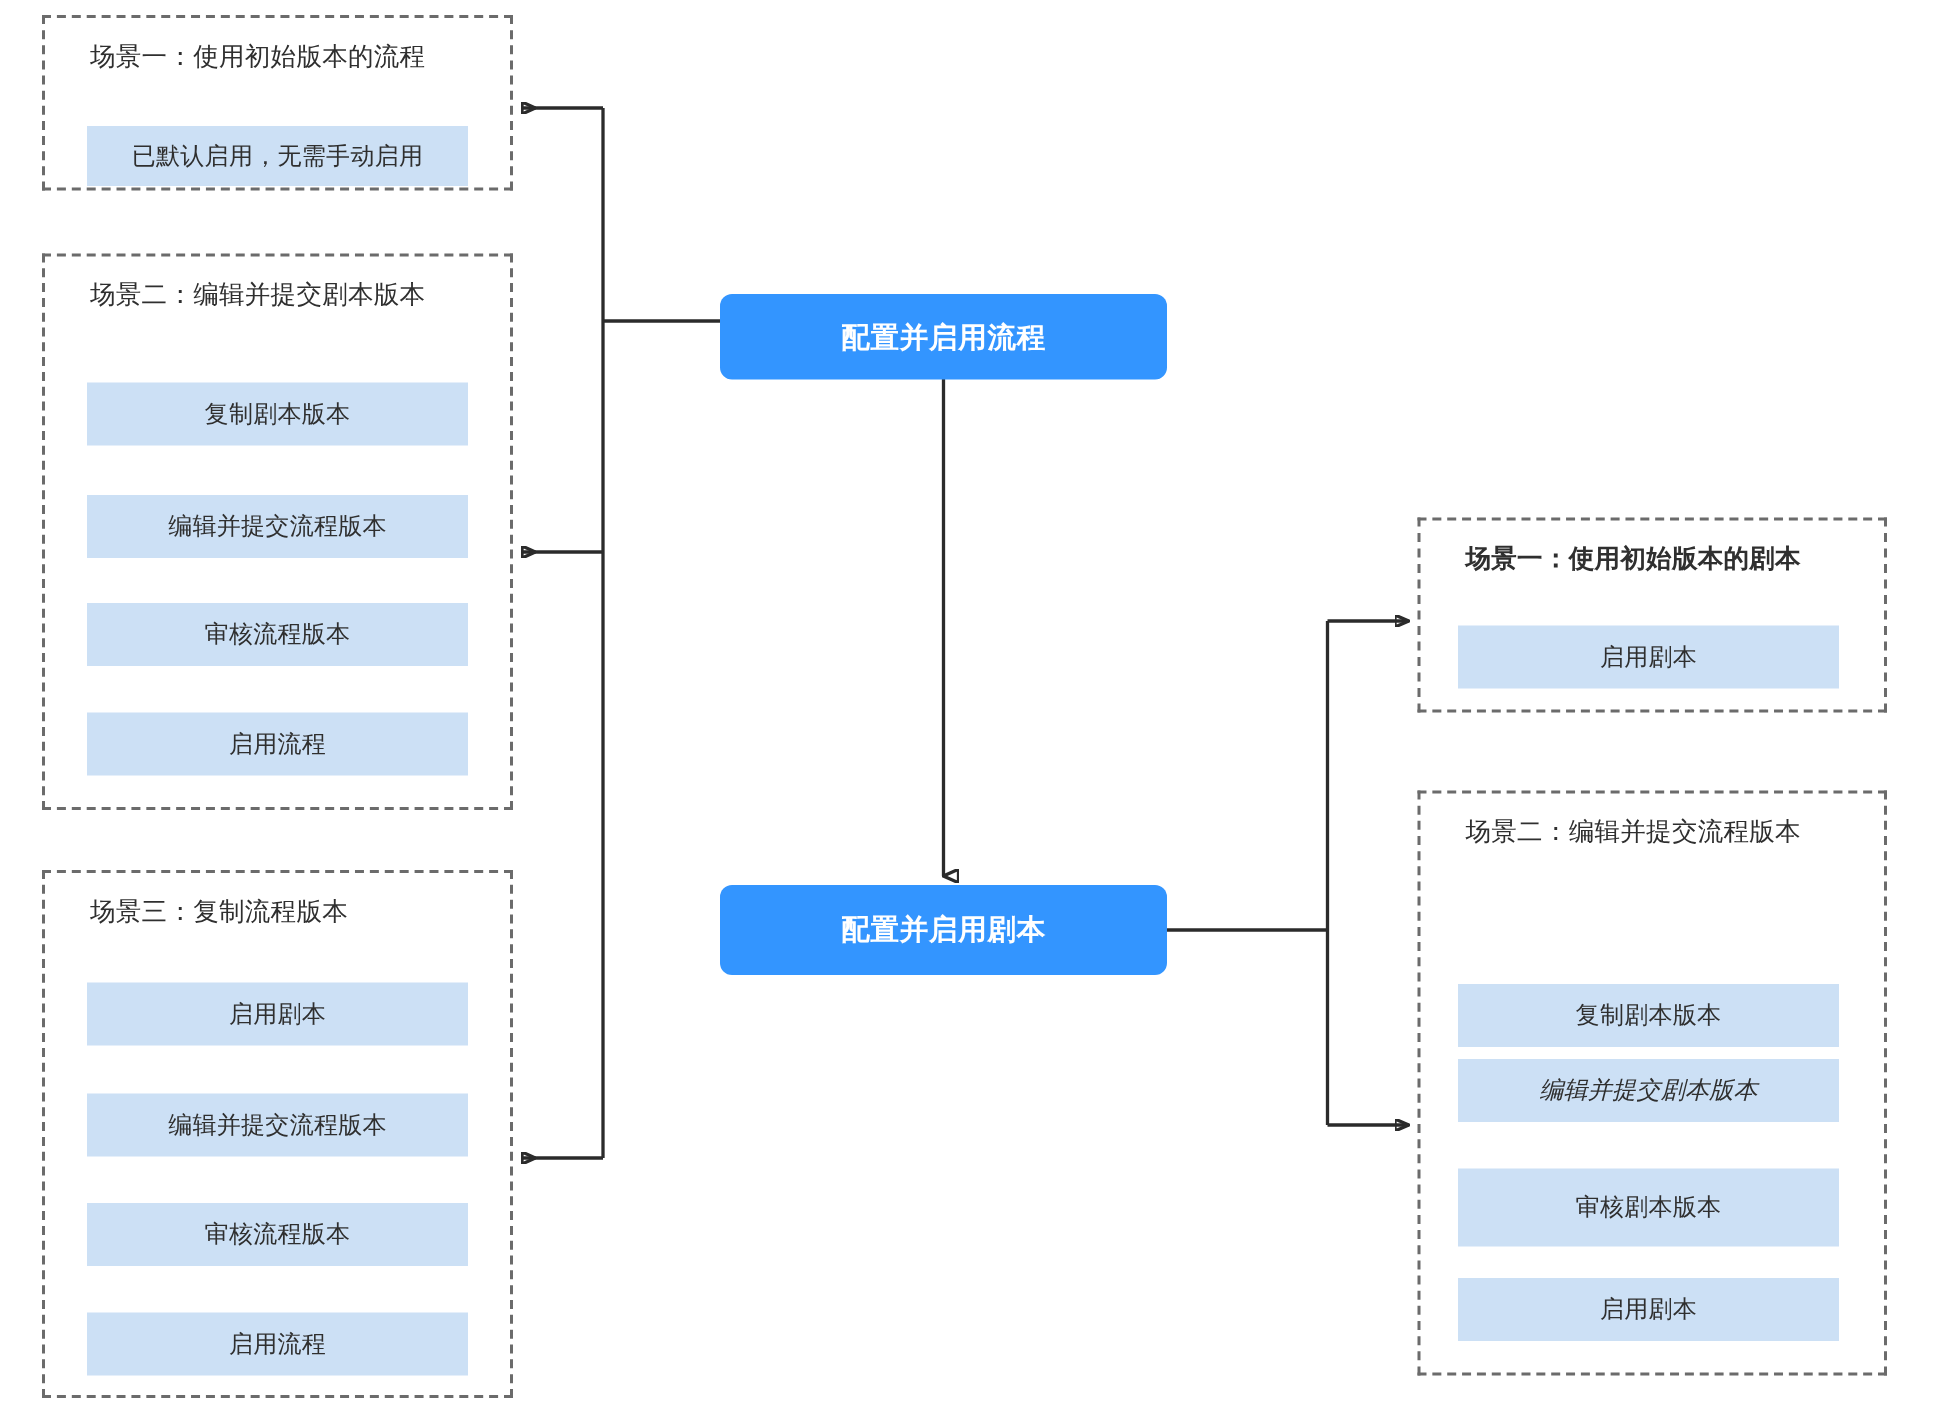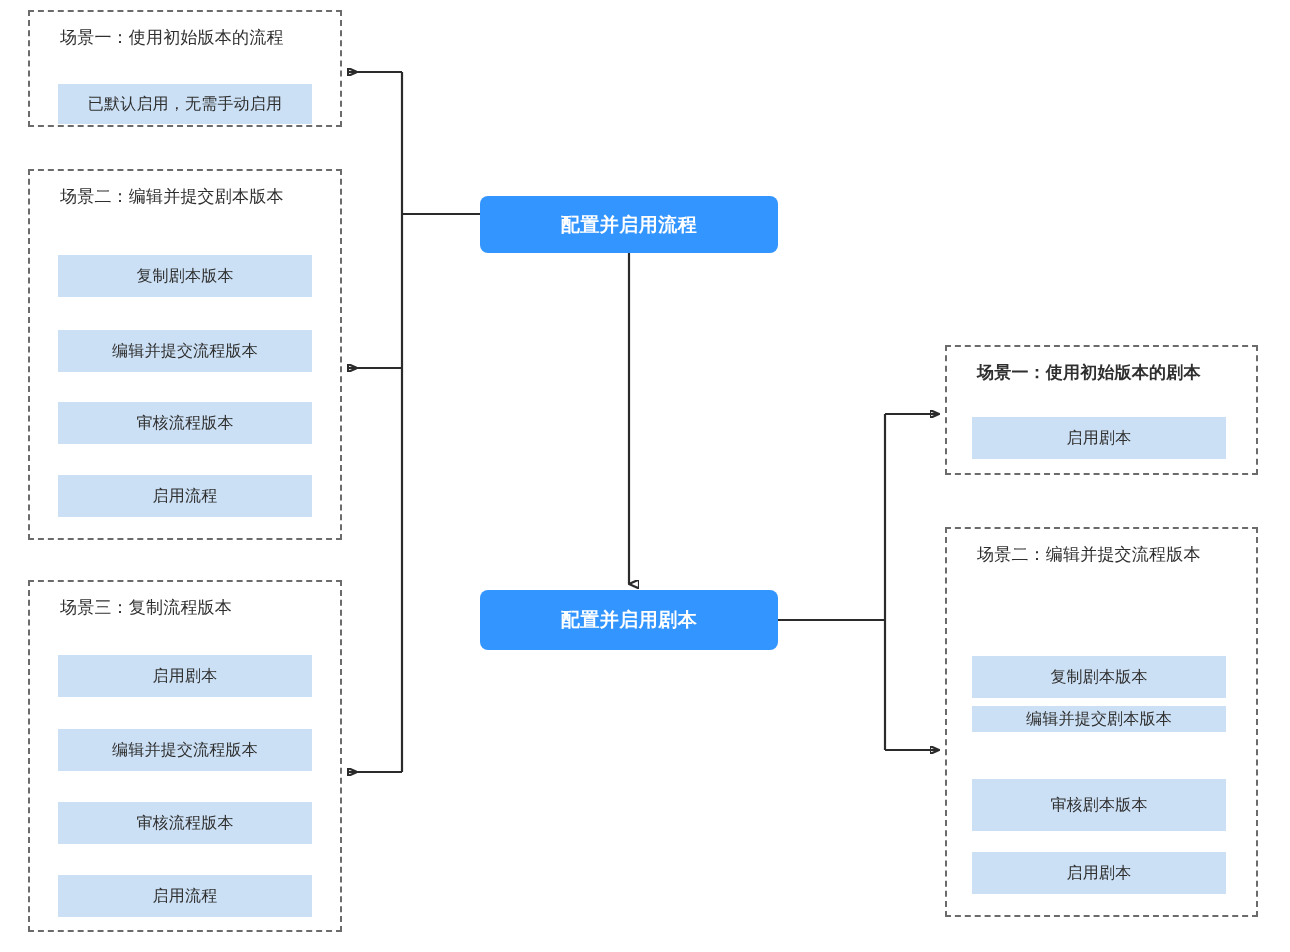--- a/index.html
+++ b/index.html
@@ -142,17 +142,17 @@
 
   <div class="group" style="left:945px; top:345px; width:313px; height:130px;font-weight:bold;">
     <div class="group-title">场景一：使用初始版本的剧本</div>
   </div>
   <div class="chip" style="left:972px; top:417px; width:254px; height:42px;">启用剧本</div>
 
   <div class="group" style="left:945px; top:527px; width:313px; height:390px;">
     <div class="group-title">场景二：编辑并提交流程版本</div>
   </div>
   <div class="chip" style="left:972px; top:656px; width:254px; height:42px;">复制剧本版本</div>
-  <div class="chip" style="left:972px; top:706px; width:254px; height:26px;">编辑并提交剧本版本</div>
+  <div class="chip" style="left:972px; top:706px; width:254px; height:42px;font-style:italic;">编辑并提交剧本版本</div>
   <div class="chip" style="left:972px; top:779px; width:254px; height:52px;">审核剧本版本</div>
   <div class="chip" style="left:972px; top:852px; width:254px; height:42px;">启用剧本</div>
 
 </div>
 
 </body></html>

